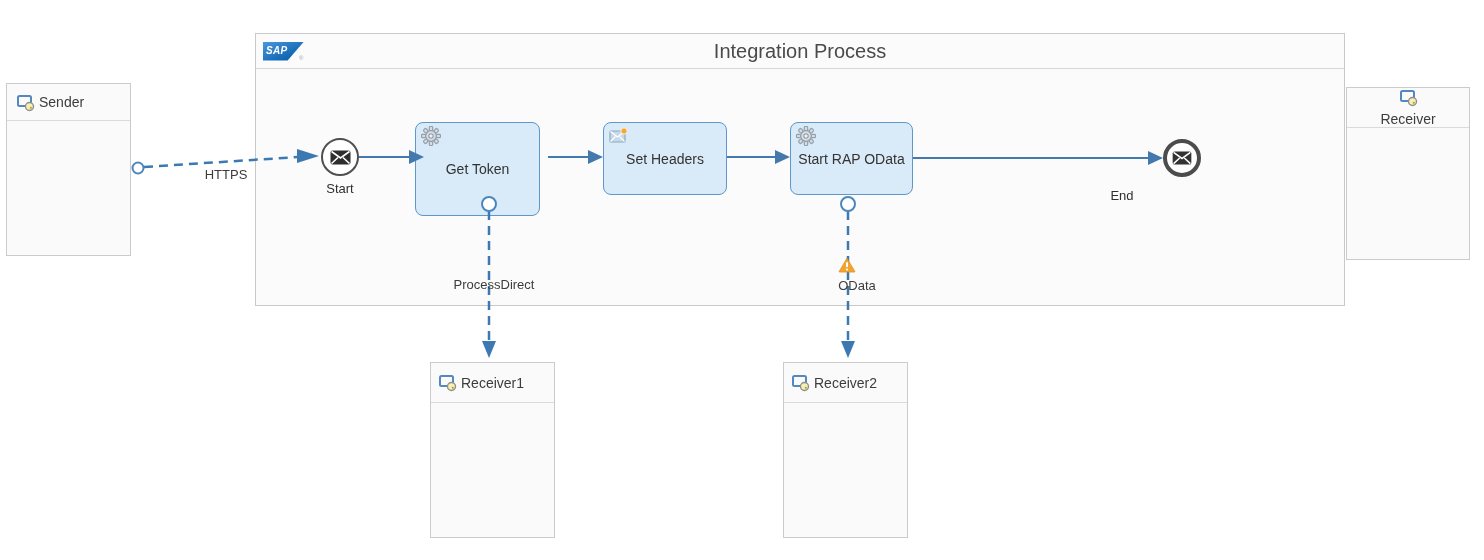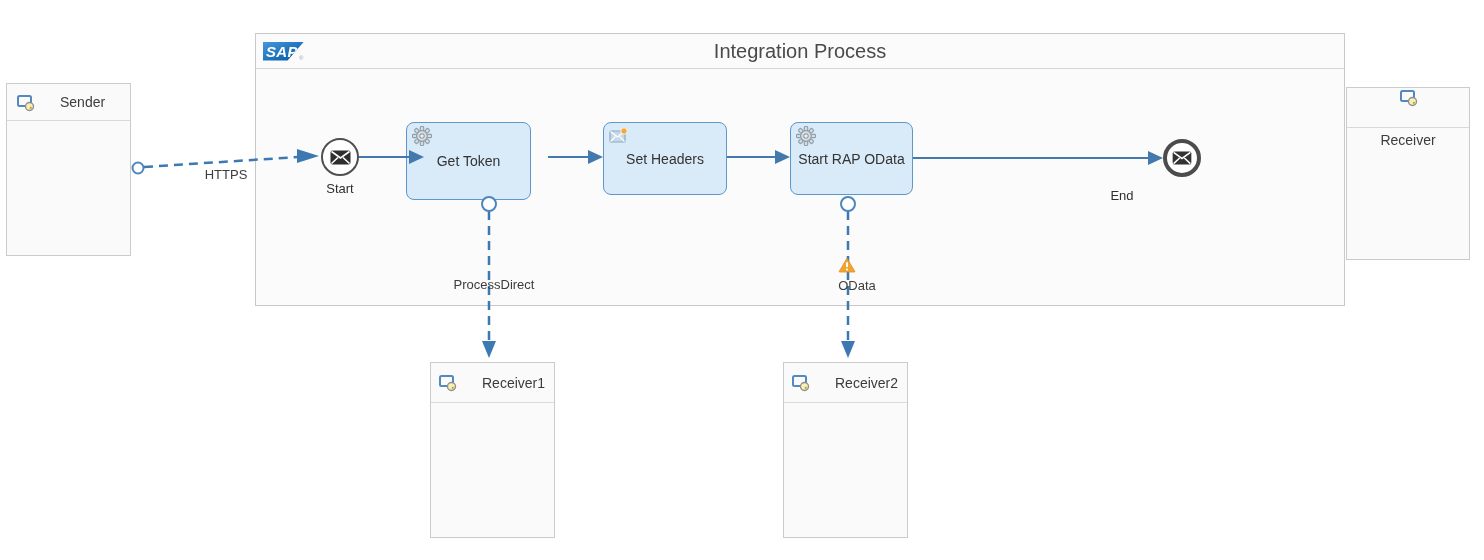--- a/index.html
+++ b/index.html
@@ -1,32 +1,32 @@
 <!DOCTYPE html>
 <html><head>
 <meta charset="utf-8">
 <style>
   html,body{margin:0;padding:0;background:#fff;}
   body{font-family:"Liberation Sans", sans-serif; -webkit-font-smoothing:antialiased;}
   .canvas{position:relative;width:1484px;height:560px;background:#ffffff;overflow:hidden;}
 
   
   .participant{position:absolute;background:#fafafa;border:1px solid #cbcbcb;box-sizing:border-box;z-index:2;}
-  .p-header{display:flex;align-items:center;gap:25px;padding:0 9px;border-bottom:1px solid #dadada;
+  .p-header{display:flex;align-items:center;gap:4px;padding:0 9px;border-bottom:1px solid #dadada;
             font-size:14px;color:#3c3c3c;box-sizing:border-box;}
   .p-header .picon{display:flex;align-items:center;}
 
   
   .pool{position:absolute;left:255px;top:33px;width:1090px;height:273px;background:#fbfbfb;
         border:1px solid #c9c9c9;box-sizing:border-box;z-index:1;}
   .pool-header{position:relative;height:35px;border-bottom:1px solid #d6d6d6;display:flex;align-items:center;padding:0 7px;box-sizing:border-box;}
   .pool-title{position:absolute;left:0;right:0;text-align:center;font-size:20px;color:#4a4a4a;}
   .sap-logo{position:relative;width:41px;height:19px;background:linear-gradient(155deg,#4a97dd 0%,#1268b3 70%,#0d5aa0 100%);
             clip-path:polygon(0 0,100% 0,60% 100%,0 100%);display:flex;align-items:center;z-index:2;}
-  .sap-text{color:#fff;font-style:italic;font-weight:bold;font-size:15px;letter-spacing:.3px;padding-left:3px;line-height:1;}
+  .sap-text{color:#fff;font-style:italic;font-weight:bold;font-size:10px;letter-spacing:.3px;padding-left:3px;line-height:1;}
   .sap-reg{position:absolute;left:299px;top:55px;font-size:6px;color:#9aa6b2;z-index:3;}
 
   
   .step{position:absolute;box-sizing:border-box;background:#d9eaf8;border:1.5px solid #5e97c9;border-radius:8px;
         display:flex;align-items:center;justify-content:center;font-size:14px;color:#333;z-index:3;}
   .step-icon{position:absolute;top:3px;left:5px;line-height:0;}
 
   
   .event{position:absolute;width:38px;height:38px;border-radius:50%;background:#fff;box-sizing:border-box;
          display:flex;align-items:center;justify-content:center;z-index:3;}
@@ -128,21 +128,21 @@
     <span data-interactable="false" style="line-height:0;">
       <svg width="20" height="14" viewBox="0 0 21 15">
         <rect x="0.5" y="0.5" width="20" height="14" rx="2" fill="#333333"></rect>
         <path d="M1.5,1.5 L10.5,8 L19.5,1.5" stroke="#fff" stroke-width="1.6" fill="none"></path>
         <path d="M1.5,13.5 L8,7.5 M19.5,13.5 L13,7.5" stroke="#fff" stroke-width="1.6"></path>
       </svg>
     </span>
   </div>
   <span class="ev-label" style="left:1122px;top:188px;" data-interactable="false">End</span>
 
-  <div class="step" style="left:406px;top:122px;width:125px;height:78px;" data-interactable="true">
+  <div class="step" style="left:415px;top:122px;width:125px;height:94px;" data-interactable="true">
     <span class="step-icon" data-interactable="false">
       <svg width="20" height="20" viewBox="0 0 20 20">
         <g transform="translate(10,10)" fill="#d8dee4" stroke="#93a0ab" stroke-width="1.2">
           <rect x="-1.7" y="-9.5" width="3.4" height="4.2" rx="1.2"></rect>
           <rect x="-1.7" y="-9.5" width="3.4" height="4.2" rx="1.2" transform="rotate(45)"></rect>
           <rect x="-1.7" y="-9.5" width="3.4" height="4.2" rx="1.2" transform="rotate(90)"></rect>
           <rect x="-1.7" y="-9.5" width="3.4" height="4.2" rx="1.2" transform="rotate(135)"></rect>
           <rect x="-1.7" y="-9.5" width="3.4" height="4.2" rx="1.2" transform="rotate(180)"></rect>
           <rect x="-1.7" y="-9.5" width="3.4" height="4.2" rx="1.2" transform="rotate(225)"></rect>
           <rect x="-1.7" y="-9.5" width="3.4" height="4.2" rx="1.2" transform="rotate(270)"></rect>

